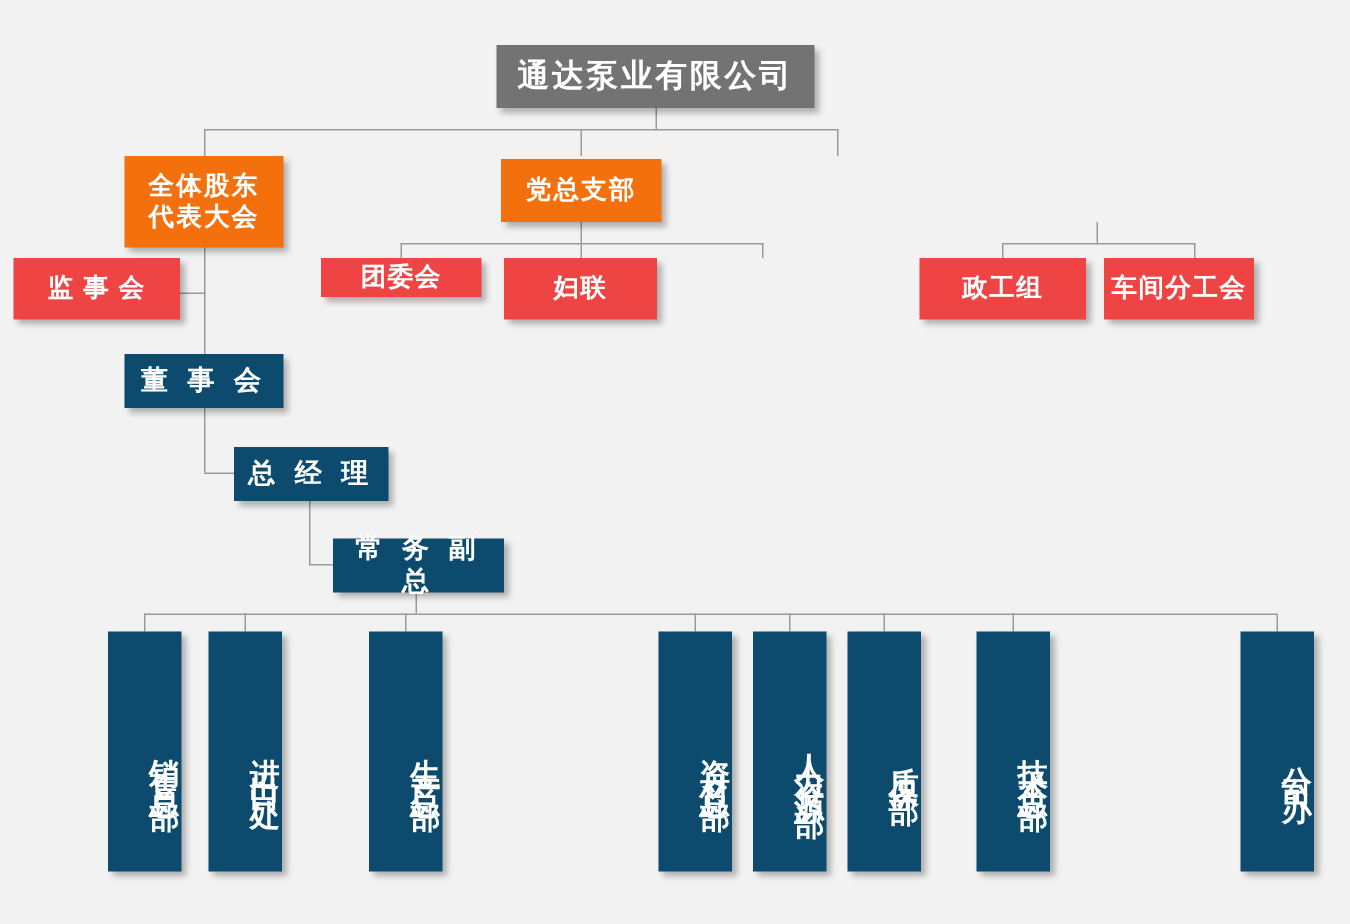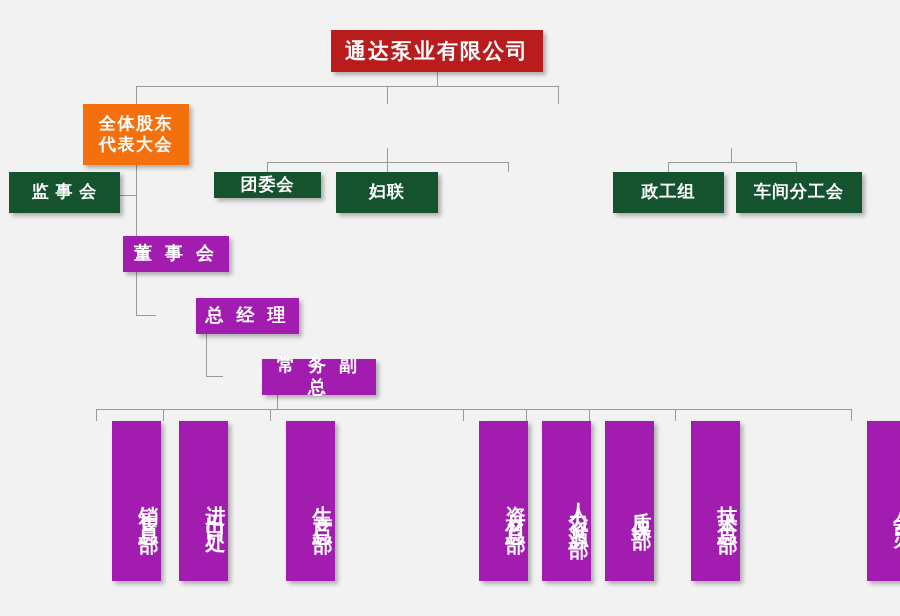--- a/index.html
+++ b/index.html
@@ -32,24 +32,24 @@
     align-items: center;
     justify-content: center;
     text-align: center;
     color: #ffffff;
     font-weight: bold;
     line-height: 1.22;
     box-shadow: 3px 3px 4px rgba(0,0,0,0.28);
     letter-spacing: 1px;
     white-space: pre-line;
   }
-  .node.red    { background: #b91c1c; }
+  .node.red    { background: #737373; }
   .node.orange { background: #f4700d; }
-  .node.green  { background: #14532d; }
-  .node.blue   { background: #a21caf; margin-left: 40px; }
+  .node.green  { background: #ef4444; }
+  .node.blue   { background: #0c4a6e; }
 
   .node.lvl1 { font-size: 21px; letter-spacing: 2px; }
   .node.lvl2 { font-size: 17px; letter-spacing: 1.5px; }
   .node.lvl3 { font-size: 17px; letter-spacing: 1px; }
   .node.lvl4 { font-size: 18px; letter-spacing: 4px; }
 
   
   .node.vert {
     writing-mode: vertical-rl;
     text-orientation: upright;
@@ -100,32 +100,33 @@
   <div class="conn v" style="left:526px; top:409px; height:12px;"></div>
   <div class="conn v" style="left:589px; top:409px; height:12px;"></div>
   <div class="conn v" style="left:675px; top:409px; height:12px;"></div>
   <div class="conn v" style="left:851px; top:409px; height:12px;"></div>
 
   <div class="node red lvl1" style="left:331px; top:30px; width:212px; height:42px;">通达泵业有限公司</div>
 
   <div class="node orange lvl2" style="left:83px; top:104px; width:106px; height:61px;">全体股东
 代表大会</div>
 
+  <div class="node orange lvl2" style="left:334px; top:106px; width:107px; height:42px;">党总支部</div>
 
 
   <div class="node green lvl3" style="left:9px; top:172px; width:111px; height:41px;">监 事 会</div>
 
   <div class="node green lvl3" style="left:214px; top:172px; width:107px; height:26px;">团委会</div>
 
   <div class="node green lvl3" style="left:336px; top:172px; width:102px; height:41px;text-align:center;">妇联</div>
 
 
   <div class="node green lvl3" style="left:613px; top:172px; width:111px; height:41px;">政工组</div>
 
-  <div class="node green lvl3" style="left:736px; top:172px; width:126px; height:41px;">车间分工会</div>
+  <div class="node green lvl3" style="left:736px; top:172px; width:100px; height:41px;">车间分工会</div>
 
   <div class="node blue lvl4" style="left:83px; top:236px; width:106px; height:36px;">董 事 会</div>
 
   <div class="node blue lvl4" style="left:156px; top:298px; width:103px; height:36px;">总 经 理</div>
 
   <div class="node blue lvl4" style="left:222px; top:359px; width:114px; height:36px;">常 务 副 总</div>
 
   <div class="node blue vert" style="left:72px; top:421px; width:49px; height:160px;">销售总部</div>
 
   <div class="node blue vert" style="left:139px; top:421px; width:49px; height:160px;">进出口处</div>

